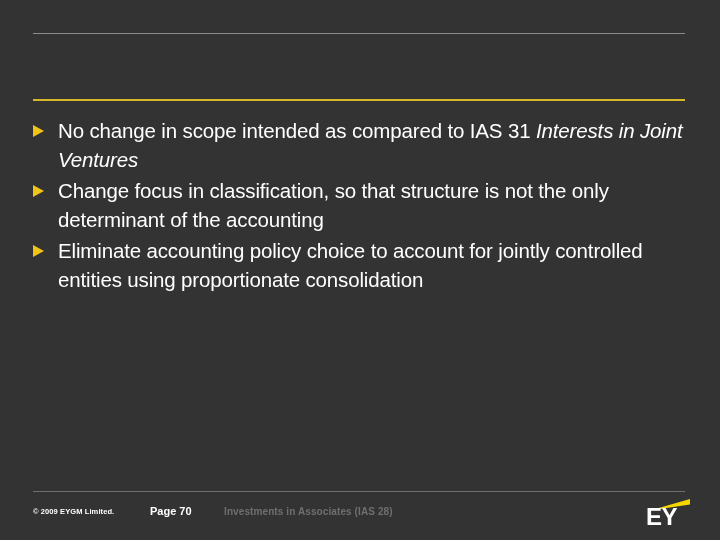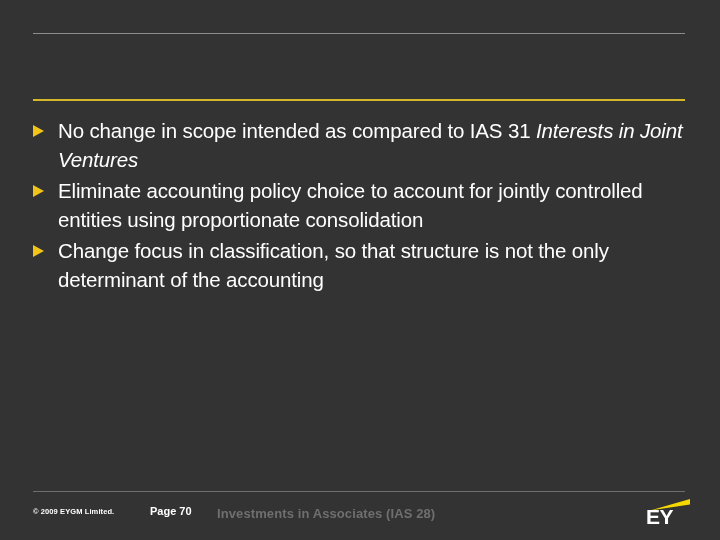--- a/index.html
+++ b/index.html
@@ -116,46 +116,46 @@
     left: 117px;
     top: 0px;
     color: #ffffff;
     font-family: "Liberation Sans", sans-serif;
     font-size: 11px;
     font-weight: bold;
     white-space: nowrap;
   }
   .footer-subject {
     position: absolute;
-    left: 184px;
+    left: 191px;
     top: 1px;
     color: #6f6f6f;
     font-family: "Liberation Sans", sans-serif;
-    font-size: 13px;
+    font-size: 10px;
     font-weight: bold;
     letter-spacing: 0.1px;
     white-space: nowrap;
   }
 
   
   .ey-logo {
     position: absolute;
     left: 646px;
     top: 497px;
     width: 48px;
     height: 30px;
   }
   .ey-beam { position: absolute; left: 4px; top: 0px; }
   .ey-word {
     position: absolute;
     left: 0px;
     top: 9px;
     color: #ffffff;
     font-family: "Liberation Sans", sans-serif;
-    font-size: 21px;
+    font-size: 24px;
     font-weight: bold;
     letter-spacing: -0.6px;
     line-height: 21px;
   }
 </style>
 </head>
 <body>
 
 <div class="slide">
 
@@ -174,30 +174,30 @@
       </span>
       <span class="bullet-text"><span>No change in scope intended as compared to IAS 31 </span><span class="it">Interests in Joint Ventures</span></span>
     </div>
 
     <div class="bullet-row">
       <span class="bullet-marker">
         <svg width="11" height="12" viewBox="0 0 11 12" xmlns="http://www.w3.org/2000/svg">
           <polygon points="0,0 11,6 0,12" fill="#f0c419"></polygon>
         </svg>
       </span>
-      <span class="bullet-text"><span>Eliminate accounting policy choice to account for jointly controlled entities using proportionate consolidation</span><span class="it"></span></span>
+      <span class="bullet-text"><span>Change focus in classification, so that structure is not the only determinant of the accounting</span><span class="it"></span></span>
     </div>
 
     <div class="bullet-row">
       <span class="bullet-marker">
         <svg width="11" height="12" viewBox="0 0 11 12" xmlns="http://www.w3.org/2000/svg">
           <polygon points="0,0 11,6 0,12" fill="#f0c419"></polygon>
         </svg>
       </span>
-      <span class="bullet-text"><span>Change focus in classification, so that structure is not the only determinant of the accounting</span><span class="it"></span></span>
+      <span class="bullet-text"><span>Eliminate accounting policy choice to account for jointly controlled entities using proportionate consolidation</span><span class="it"></span></span>
     </div>
 
 
   </div>
 
   <div class="footer-rule"></div>
 
   <div class="footer">
     <span class="footer-copyright">© 2009 EYGM Limited.</span>
     <span class="footer-page">Page 70</span>

